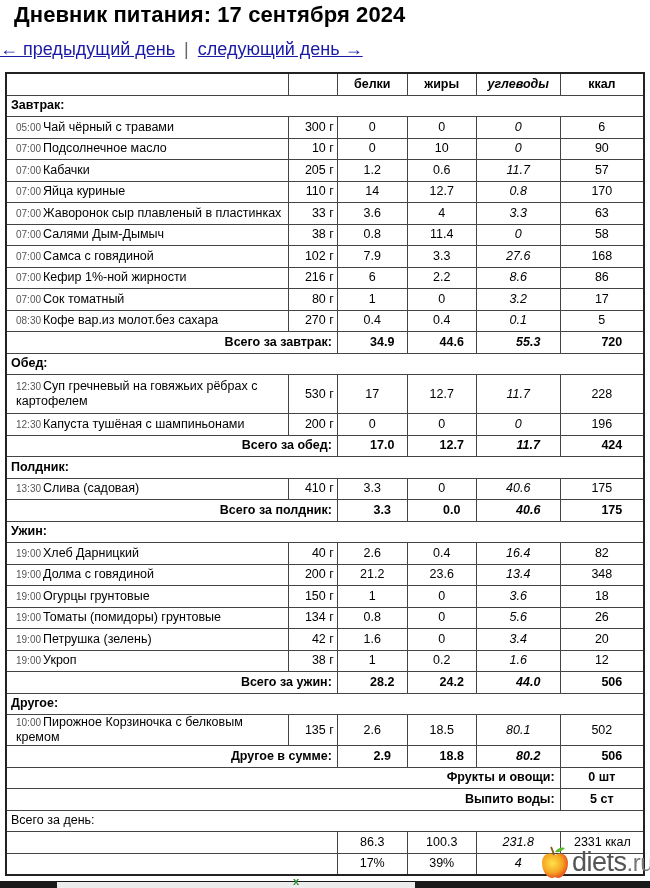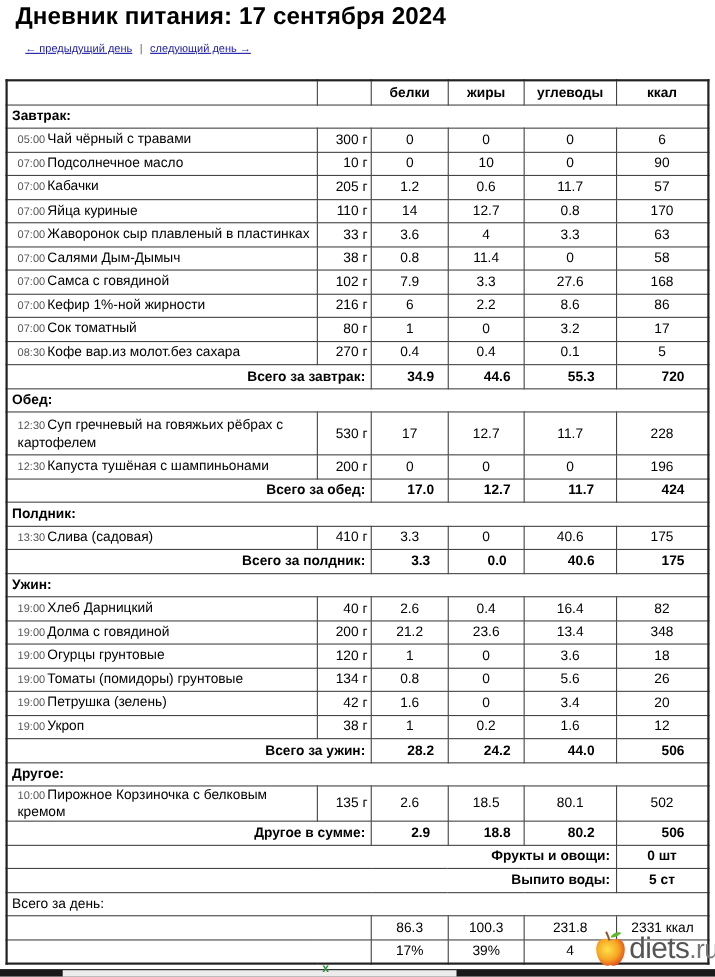--- a/index.html
+++ b/index.html
@@ -6,38 +6,38 @@
   body {
     width: 650px; height: 888px; overflow: hidden; position: relative;
     background: #ffffff; color: #000;
     font-family: "Liberation Sans", sans-serif;
   }
   .title {
     position: absolute; left: 14px; top: 2px; margin: 0;
     font-size: 22px; font-weight: bold; letter-spacing: 0.1px;
   }
   .nav {
-    position: absolute; left: 23px; top: 39px; font-size: 10px; color: #1a1aa6;
+    position: absolute; left: 0; top: 39px; font-size: 18px; color: #1a1aa6;
   }
   .nav a { color: #1a1aa6; text-decoration: underline; cursor: pointer; }
   .nav .sep { color: #666; margin: 0 4px; }
   .diary {
     position: absolute; left: 5px; top: 72px; width: 640px;
     border-collapse: collapse; border: 2px solid #222;
     font-size: 12.5px;
   }
   .diary td, .diary th {
     border: 1px solid #444; padding: 0 3px; height: 20.5px; line-height: 15px;
   }
   .diary th { font-weight: bold; text-align: center; }
   .c-name { width: 321px; text-align: left; }
   .c-w { width: 49px; text-align: right; }
   .c-p { width: 49px; text-align: center; }
   .c-f { width: 48px; text-align: center; }
-  .c-c { width: 62px; text-align: center; }
+  .c-c { width: 62px; text-align: center; font-style: italic; }
   .c-k { width: 68px; text-align: center; }
   .section td { font-weight: bold; text-align: left; padding-left: 4px; }
   .item .c-name { padding-left: 9px; }
   .time { font-size: 10px; color: #555; margin-right: 2px; }
   .total td { font-weight: bold; padding-left: 23px; }
   .total .lbl { text-align: right; padding-right: 5px; }
   .extra td { font-weight: bold; }
   .extra .lbl { text-align: right; padding-right: 5px; }
   .daylbl td { text-align: left; padding-left: 4px; font-weight: normal; }
   .daytot td.k { text-align: center; padding-left: 4px; }
@@ -223,21 +223,21 @@
       <tr class="item">
         <td class="c-name"><span class="time">19:00</span><span>Долма с говядиной</span></td>
         <td class="c-w">200 г</td>
         <td class="c-p">21.2</td>
         <td class="c-f">23.6</td>
         <td class="c-c">13.4</td>
         <td class="c-k">348</td>
       </tr>
       <tr class="item">
         <td class="c-name"><span class="time">19:00</span><span>Огурцы грунтовые</span></td>
-        <td class="c-w">120 г</td>
+        <td class="c-w">150 г</td>
         <td class="c-p">1</td>
         <td class="c-f">0</td>
         <td class="c-c">3.6</td>
         <td class="c-k">18</td>
       </tr>
       <tr class="item">
         <td class="c-name"><span class="time">19:00</span><span>Томаты (помидоры) грунтовые</span></td>
         <td class="c-w">134 г</td>
         <td class="c-p">0.8</td>
         <td class="c-f">0</td>

